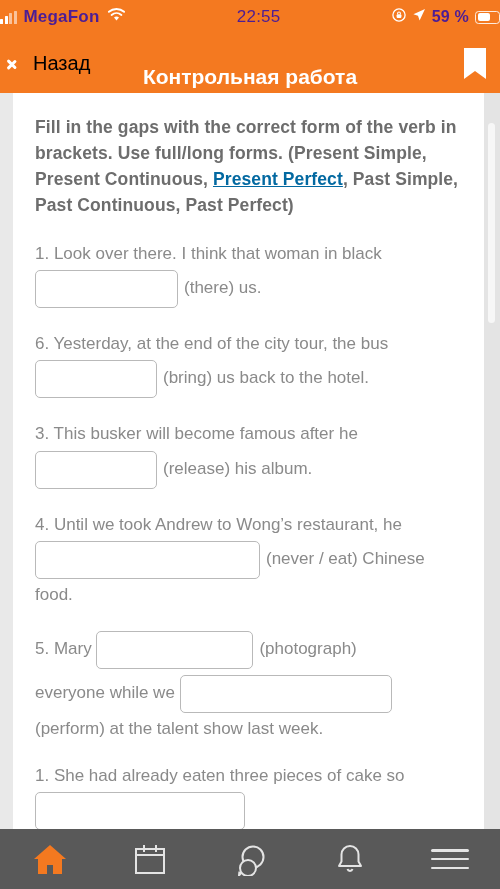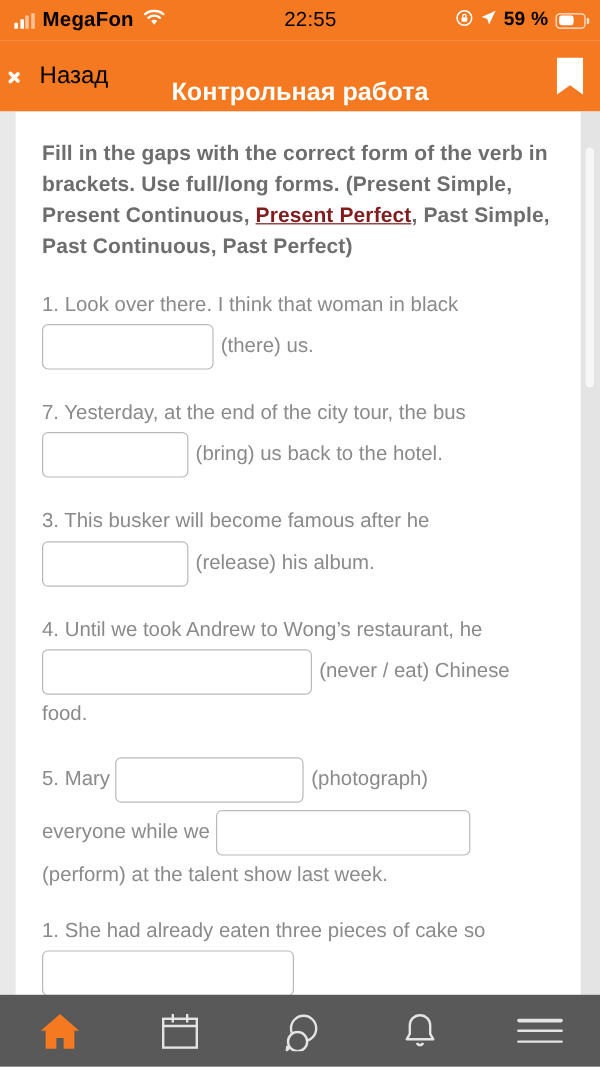--- a/index.html
+++ b/index.html
@@ -6,22 +6,22 @@
   html, body {
     width:500px; height:889px;
     font-family:"Liberation Sans", sans-serif;
     background:#e8e8e8;
     overflow:hidden;
   }
   .phone { position:relative; width:500px; height:889px; overflow:hidden; }
 
   
   .statusbar {
-    height:34px; background:#F47920; color:#000000;
-    display:flex; align-items:center; padding:0 12px;
+    height:34px; background:#F47920; color:#4c1d95;
+    display:flex; align-items:center; padding:0 0;
     font-size:17px; font-weight:bold; letter-spacing:.2px;
   }
   .sb-left { display:flex; align-items:center; gap:7px; flex:0 0 auto; }
   .sb-center { flex:1; text-align:center; font-size:17px; font-weight:normal; }
   .sb-right { display:flex; align-items:center; gap:6px; flex:0 0 auto; }
   .bars { display:flex; align-items:flex-end; gap:1.5px; height:13px; }
   .bars i { display:block; width:3px; background:#fff; border-radius:.5px; }
   .bars i:nth-child(1){height:5px;}
   .bars i:nth-child(2){height:8px;}
   .bars i:nth-child(3){height:11px;opacity:.55;}
@@ -77,21 +77,21 @@
   }
   .card {
     flex:1; background:#fff; overflow:hidden; position:relative;
     padding:22px 22px 0 22px;
   }
 
   .intro {
     color:#6d6d6d; font-weight:bold; font-size:17.5px; line-height:1.48;
     margin-bottom:22px; letter-spacing:.1px;
   }
-  .intro a { color:#7f1d1d; text-decoration:underline; font-weight:bold; }
+  .intro a { color:#0369a1; text-decoration:underline; font-weight:bold; }
 
   .q {
     color:#8a8a8a; font-size:17px; line-height:1.55; margin-bottom:20px;
   }
   .q .run { display:inline; }
   .gap {
     display:inline-block; vertical-align:middle;
     border:1px solid #b9b9b9; border-radius:5px; background:#fff;
     height:38px; margin:3px 6px 3px 0;
   }
@@ -177,21 +177,21 @@
     <div class="card">
 
       <p class="intro"><span>Fill in the gaps with the correct form of the verb in brackets. Use full/long forms. (Present Simple, Present Continuous, </span><a href="#">Present Perfect</a><span>, Past Simple, Past Continuous, Past Perfect)</span></p>
 
       <div class="q">
         <span class="run">1. Look over there. I think that woman in black</span>
         <span class="q-line"><span class="gap w1 lead"></span><span class="run">(there) us.</span></span>
       </div>
 
       <div class="q">
-        <span class="run">7. Yesterday, at the end of the city tour, the bus</span>
+        <span class="run">6. Yesterday, at the end of the city tour, the bus</span>
         <span class="q-line"><span class="gap w2 lead"></span><span class="run">(bring) us back to the hotel.</span></span>
       </div>
 
       <div class="q">
         <span class="run">3. This busker will become famous after he</span>
         <span class="q-line"><span class="gap w3 lead"></span><span class="run">(release) his album.</span></span>
       </div>
 
       <div class="q">
         <span class="run">4. Until we took Andrew to Wong’s restaurant, he</span>

